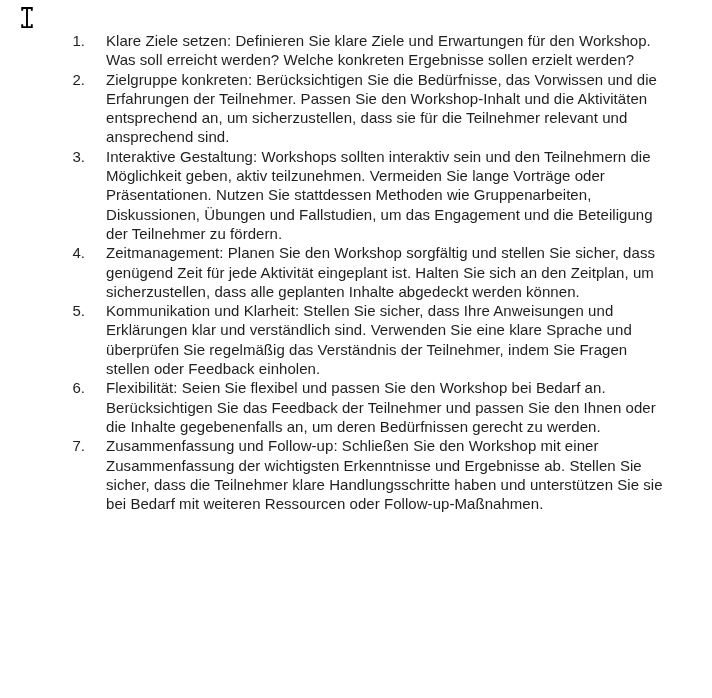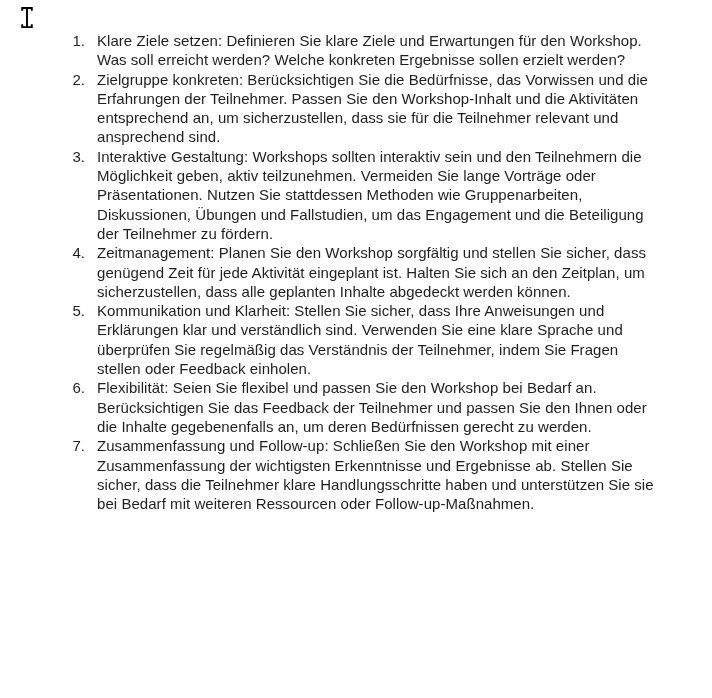--- a/index.html
+++ b/index.html
@@ -25,21 +25,21 @@
     top: 31px;
     width: 614px;
     font-size: 15px;
     line-height: 19.3px;
     letter-spacing: 0.05px;
   }
   .para { margin: 0 0 16px 0; }
   .list { margin: 0 0 15px 0; padding: 0; }
   .li { display: flex; }
   .li .num { flex: 0 0 35px; text-align: right; }
-  .li .txt { flex: 1; margin-left: 12px; }
+  .li .txt { flex: 1; margin-left: 21px; }
 </style>
 </head>
 <body>
 
 <svg class="cursor" viewBox="0 0 12 24" xmlns="http://www.w3.org/2000/svg" aria-hidden="true">
   <path d="M1 2 H11 M6 2 V22 M1 22 H11 M1 1 V5 M11 1 V5 M1 23 V19 M11 23 V19" stroke="#000000" stroke-width="2" fill="none"></path>
 </svg>
 
 <main class="content">
 

